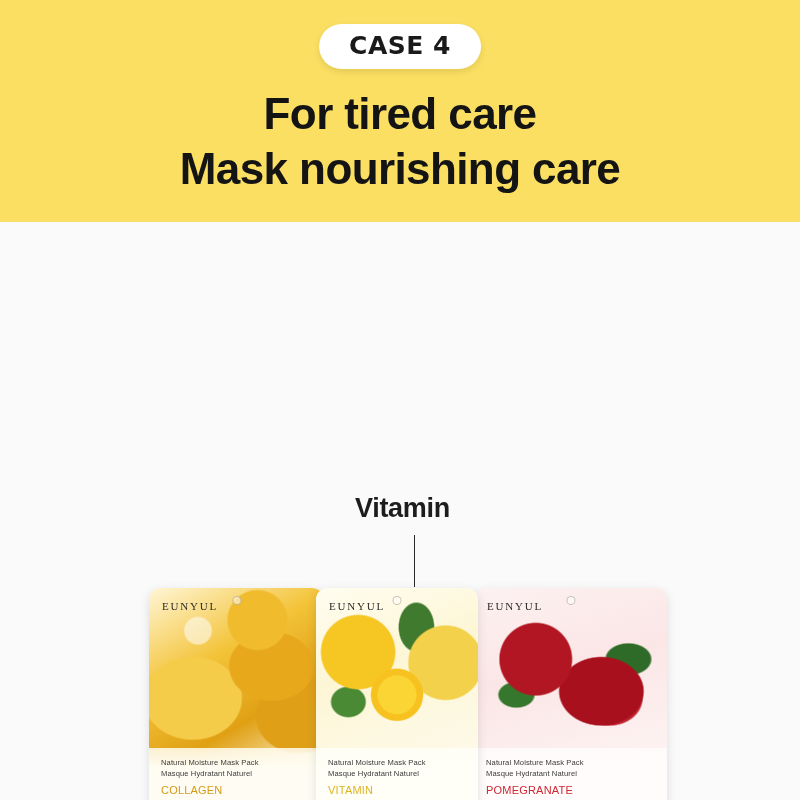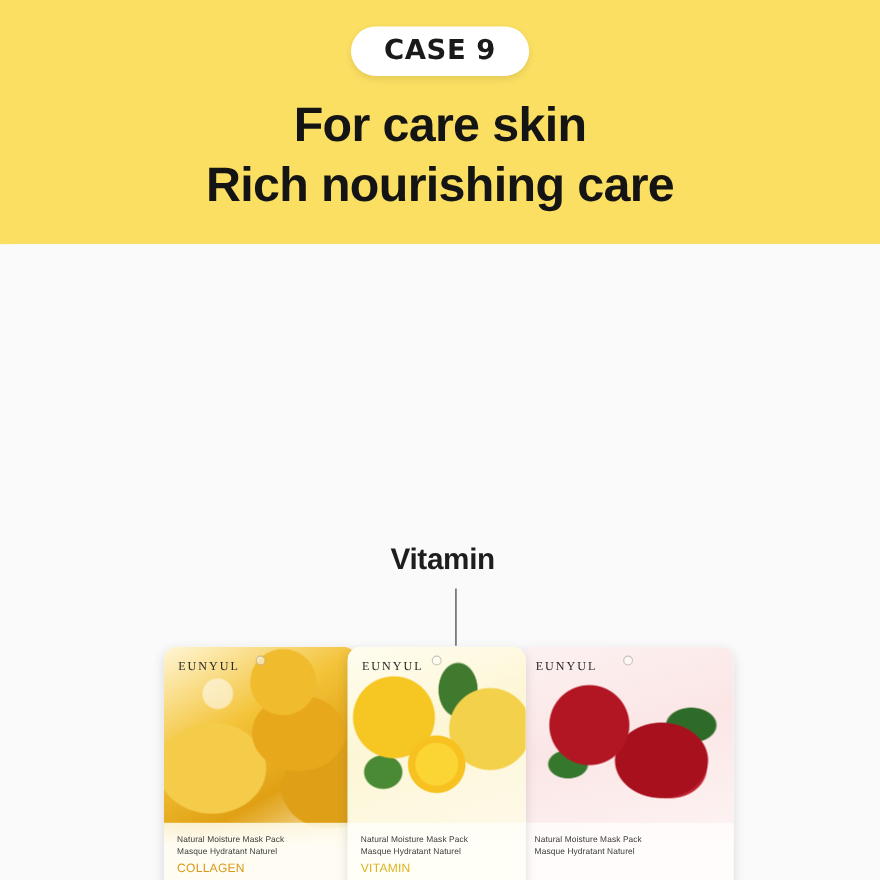--- a/index.html
+++ b/index.html
@@ -172,26 +172,26 @@
   #pack-collagen .pack-title, #pack-collagen .pack-title-kr { color: #d79a17; }
   #pack-vitamin .pack-title, #pack-vitamin .pack-title-kr { color: #ddb520; }
   #pack-pomegranate .pack-title, #pack-pomegranate .pack-title-kr { color: #cf2634; }
 </style>
 </head>
 <body>
 
 <div id="header-band">
 
   <div id="case-badge">
-    <span id="case-badge-label">CASE 9</span>
+    <span id="case-badge-label">CASE 4</span>
   </div>
 
   <div id="headline">
-    <span class="hl-line">For care skin</span>
-    <span class="hl-line">Rich nourishing care</span>
+    <span class="hl-line">For tired care</span>
+    <span class="hl-line">Mask nourishing care</span>
   </div>
 
 </div>
 
 <div id="body-area">
 
   <div class="callout-label" id="label-vitamin">Vitamin</div>
   <div class="leader-line" id="leader-vitamin"></div>
 
   <div class="pack" id="pack-collagen">
@@ -221,17 +221,18 @@
   </div>
 
   <div class="pack" id="pack-pomegranate">
     <div class="pack-photo"></div>
     <div class="hang-hole"></div>
     <div class="pack-brand">EUNYUL</div>
 
     <div class="pack-info">
       <div class="pack-sub">Natural Moisture Mask Pack</div>
       <div class="pack-sub">Masque Hydratant Naturel</div>
+      <div class="pack-title">POMEGRANATE</div>
 
     </div>
   </div>
 
 </div>
 
 </body></html>

